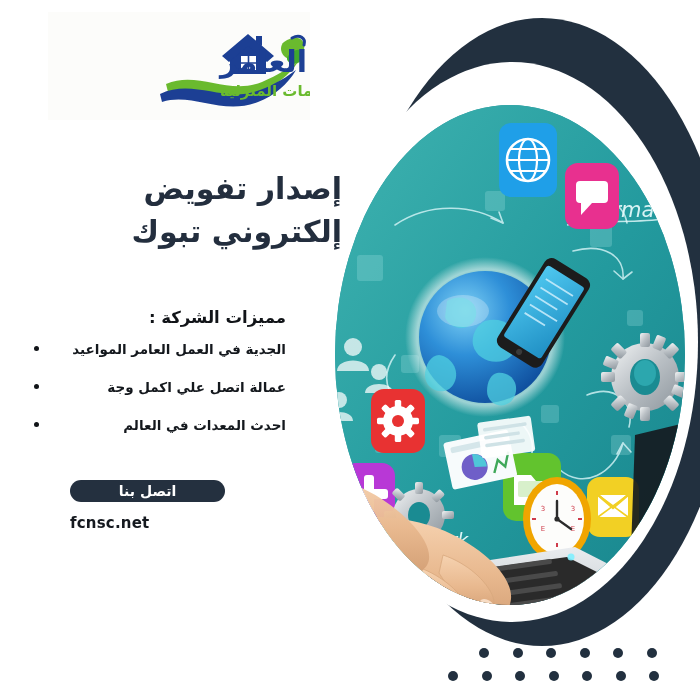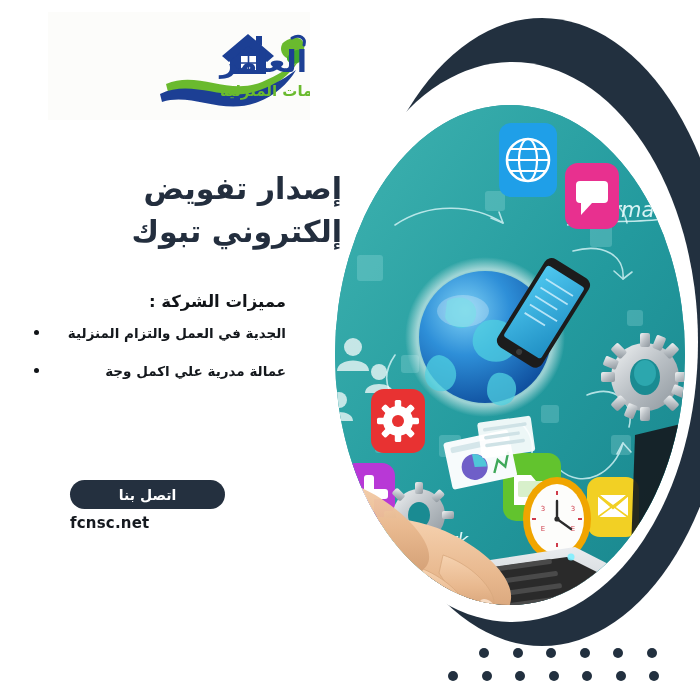--- a/index.html
+++ b/index.html
@@ -72,21 +72,21 @@
     font-size:30px;
     line-height:1.42;
     letter-spacing:0px;
     padding-right:8px;
     box-sizing:border-box;
   }
 
   
   .features{
     position:absolute;
-    left:30px;top:292px;
+    left:30px;top:308px;
     width:260px;
     z-index:6;
     direction:rtl;
   }
   .features-title{
     color:#111418;
     font-size:16.5px;
     font-weight:bold;
     margin:0 0 14px 0;
     padding-right:4px;
@@ -110,21 +110,21 @@
     left:4px;top:5px;
     width:5px;height:5px;
     border-radius:50%;
     background:#111418;
   }
 
   
   .cta-button{
     position:absolute;
     left:70px;top:480px;
-    width:155px;height:29px;
+    width:155px;height:22px;
     border-radius:16px;
     background:#24303f;
     color:#ffffff;
     border:none;
     font-family:inherit;
     font-size:14px;
     font-weight:bold;
     direction:rtl;
     display:flex;
     align-items:center;
@@ -480,25 +480,29 @@
     </div>
   </div>
 
   <h1 class="headline">إصدار تفويض إلكتروني تبوك</h1>
 
   <div class="features">
     <div class="features-title">مميزات الشركة :</div>
     <ul class="feature-list">
       <li class="feature-item">
         <span class="feature-bullet"></span>
-        <span>الجدية في العمل والتزام المنزلية</span>
+        <span>الجدية في العمل العامر المواعيد</span>
       </li>
       <li class="feature-item">
         <span class="feature-bullet"></span>
-        <span>عمالة مدرية علي اكمل وجة</span>
+        <span>عمالة اتصل علي اكمل وجة</span>
+      </li>
+      <li class="feature-item">
+        <span class="feature-bullet"></span>
+        <span>احدث المعدات في العالم</span>
       </li>
     </ul>
   </div>
 
   <button class="cta-button">اتصل بنا</button>
   <div class="website">fcnsc.net</div>
 
   <div class="dot-grid">
     <div class="dot-row row-top">
       <span class="dot"></span>

